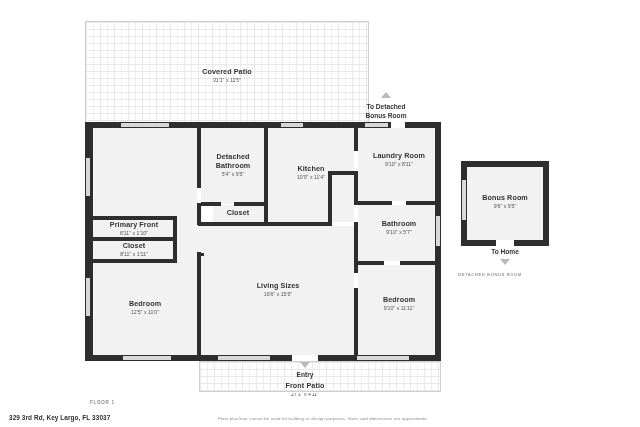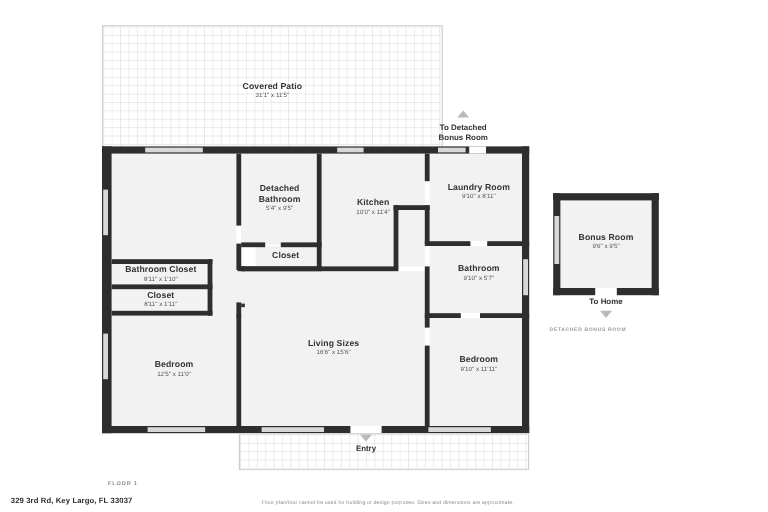--- a/index.html
+++ b/index.html
@@ -159,21 +159,21 @@
   <div class="lbl" style="left:270px;top:164px;width:82px;">
     <span class="nm">Kitchen</span>
     <span class="dm">10'0" x 11'4"</span>
   </div>
 
   <div class="lbl" style="left:213px;top:208px;width:50px;">
     <span class="nm">Closet</span>
   </div>
 
   <div class="lbl" style="left:94px;top:220px;width:80px;">
-    <span class="nm">Bathroom Closet</span>
+    <span class="nm">Primary Front</span>
     <span class="dm">8'11" x 1'10"</span>
   </div>
 
   <div class="lbl" style="left:94px;top:241px;width:80px;">
     <span class="nm">Closet</span>
     <span class="dm">8'11" x 1'11"</span>
   </div>
 
   <div class="lbl" style="left:358px;top:219px;width:82px;">
     <span class="nm">Bathroom</span>
@@ -192,20 +192,24 @@
 
   <div class="lbl" style="left:358px;top:295px;width:82px;">
     <span class="nm">Bedroom</span>
     <span class="dm">9'10" x 11'11"</span>
   </div>
 
   <div class="abs patio" style="left:199px;top:361px;width:242px;height:31px;"></div>
   <div class="arrow down" style="left:300px;top:362px;"></div>
   <div class="lbl2" style="left:265px;top:371px;width:80px;">
     <span class="nm">Entry</span>
+  </div>
+  <div class="lbl" style="left:265px;top:381px;width:80px;">
+    <span class="nm">Front Patio</span>
+    <span class="dm">27'1" x 4'11"</span>
   </div>
 
   <div class="abs room" style="left:467px;top:167px;width:76px;height:73px;"></div>
   <div class="abs wall" style="left:461px;top:161px;width:88px;height:6px;"></div>
   <div class="abs wall" style="left:461px;top:161px;width:6px;height:85px;"></div>
   <div class="abs wall" style="left:543px;top:161px;width:6px;height:85px;"></div>
   <div class="abs wall" style="left:461px;top:240px;width:35px;height:6px;"></div>
   <div class="abs wall" style="left:514px;top:240px;width:35px;height:6px;"></div>
   <div class="abs win" style="left:462px;top:180px;width:4px;height:40px;"></div>
 

